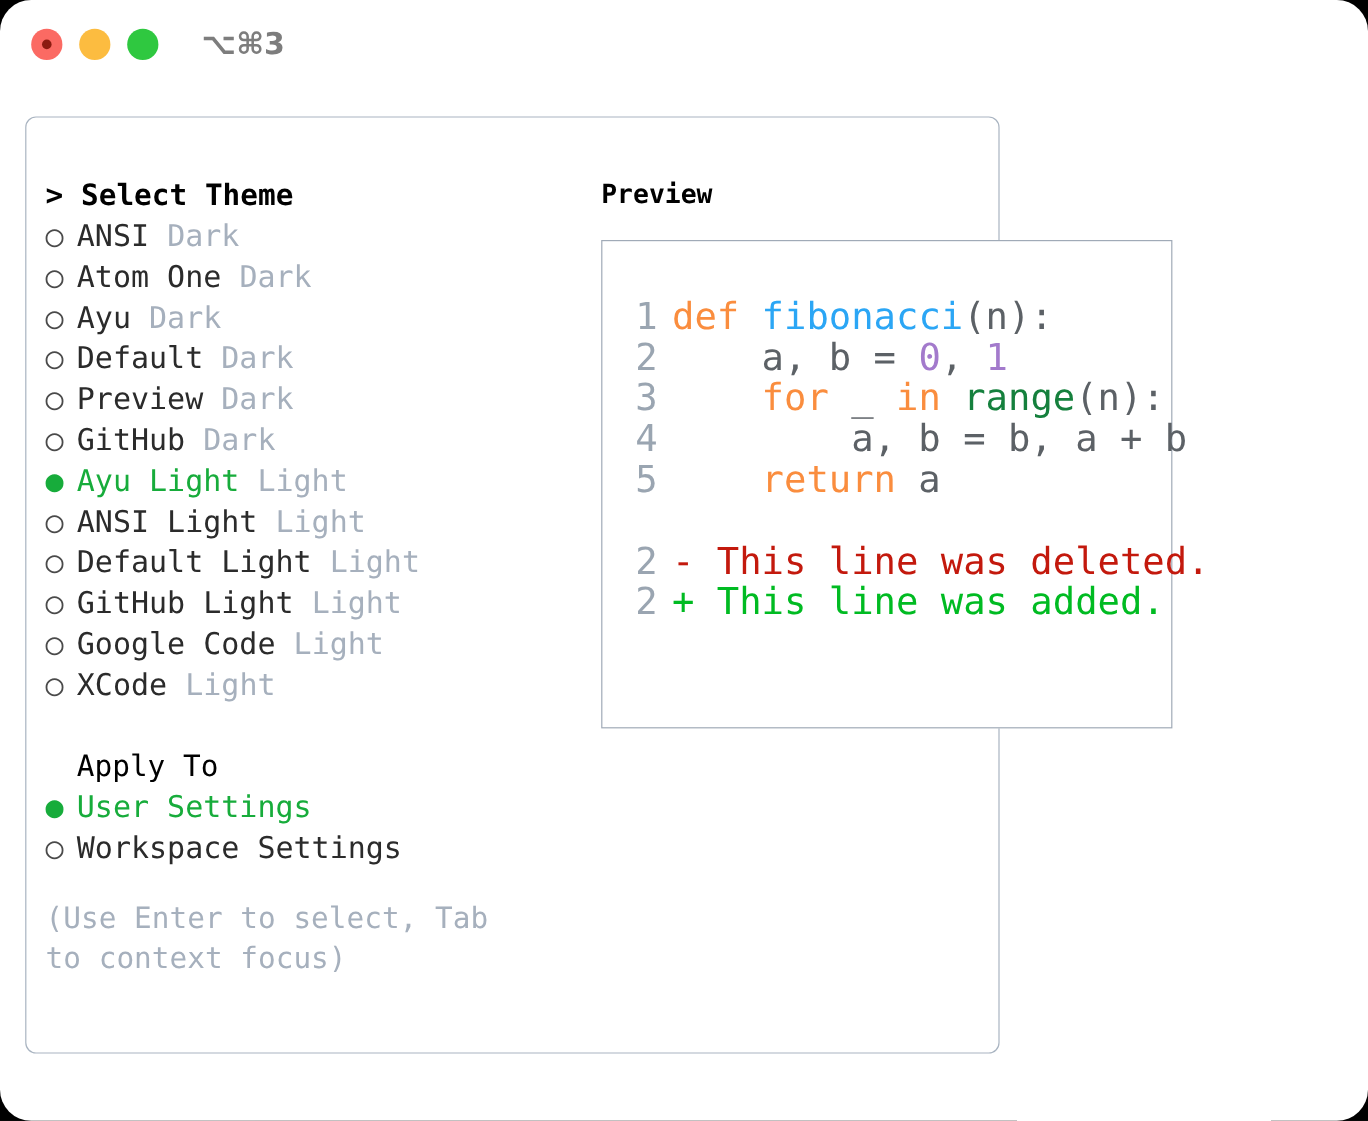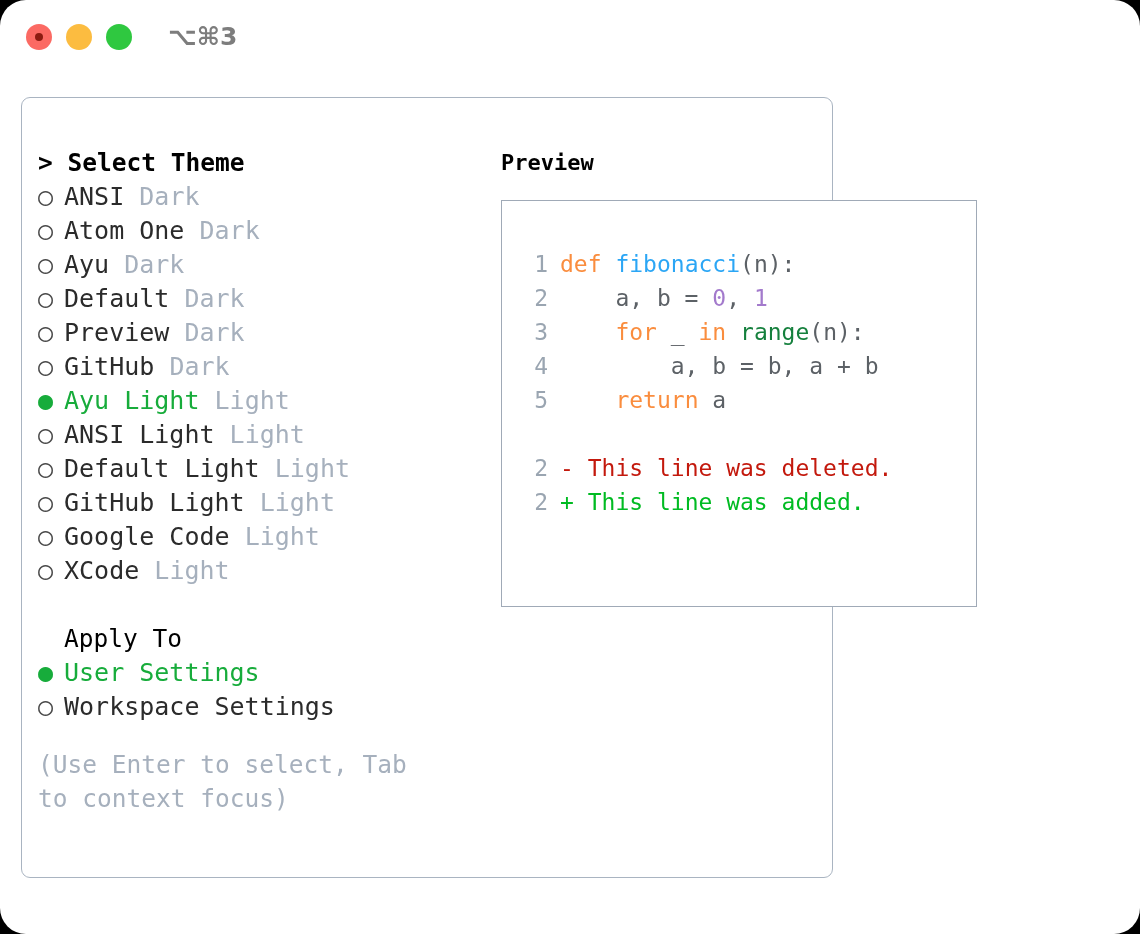--- a/index.html
+++ b/index.html
@@ -139,21 +139,21 @@
   .preview-box {
     margin-top: 20px;
     width: 476px;
     height: 407px;
     box-sizing: border-box;
     border: 1.6px solid #a0aab7;
     background: #ffffff;
     padding: 46px 0 0 18px;
   }
   .code-line {
-    font-size: 23px;
+    font-size: 31px;
     line-height: 34px;
     white-space: pre;
   }
   .ln {
     color: #9aa5b1;
     display: inline-block;
     width: 28px;
     text-align: right;
     margin-right: 12px;
   }

